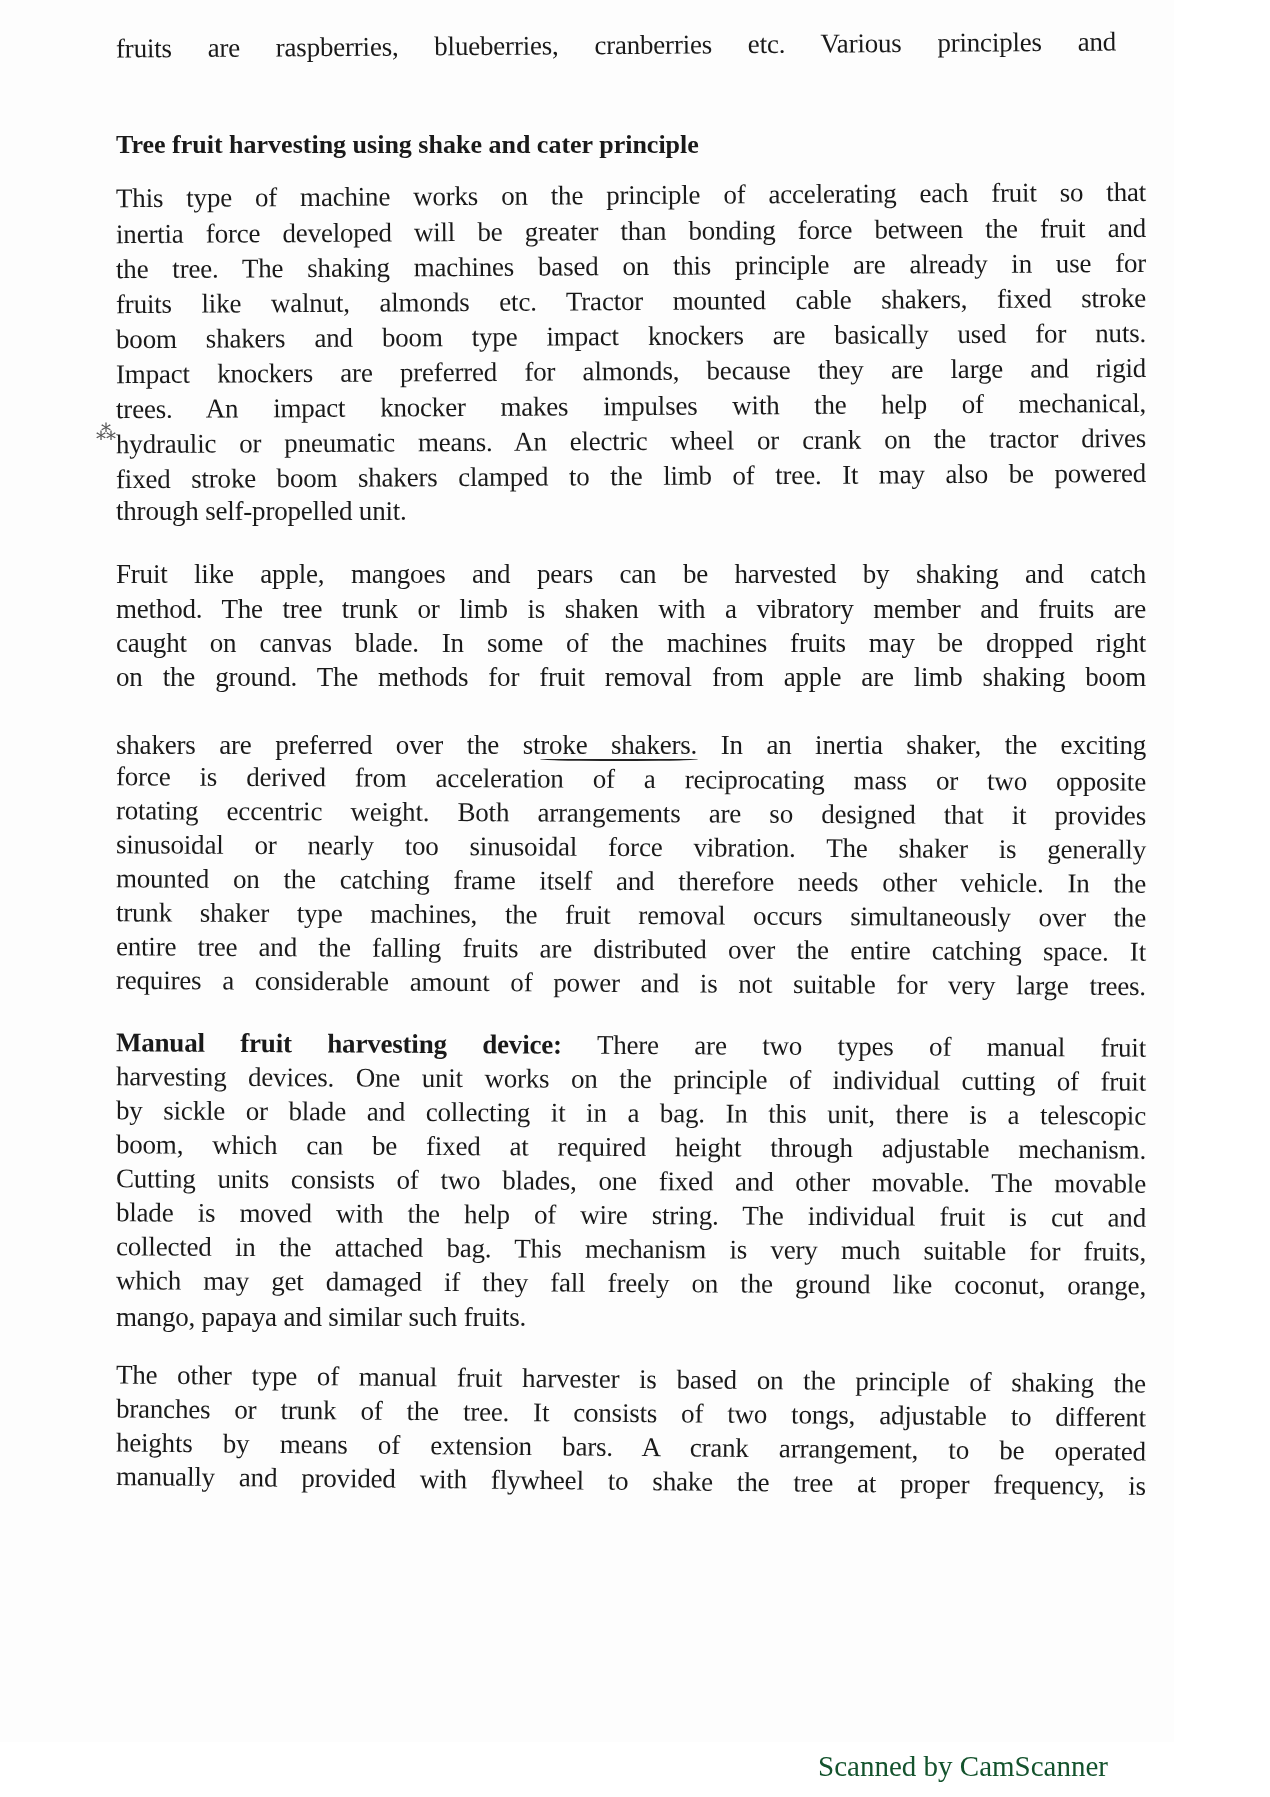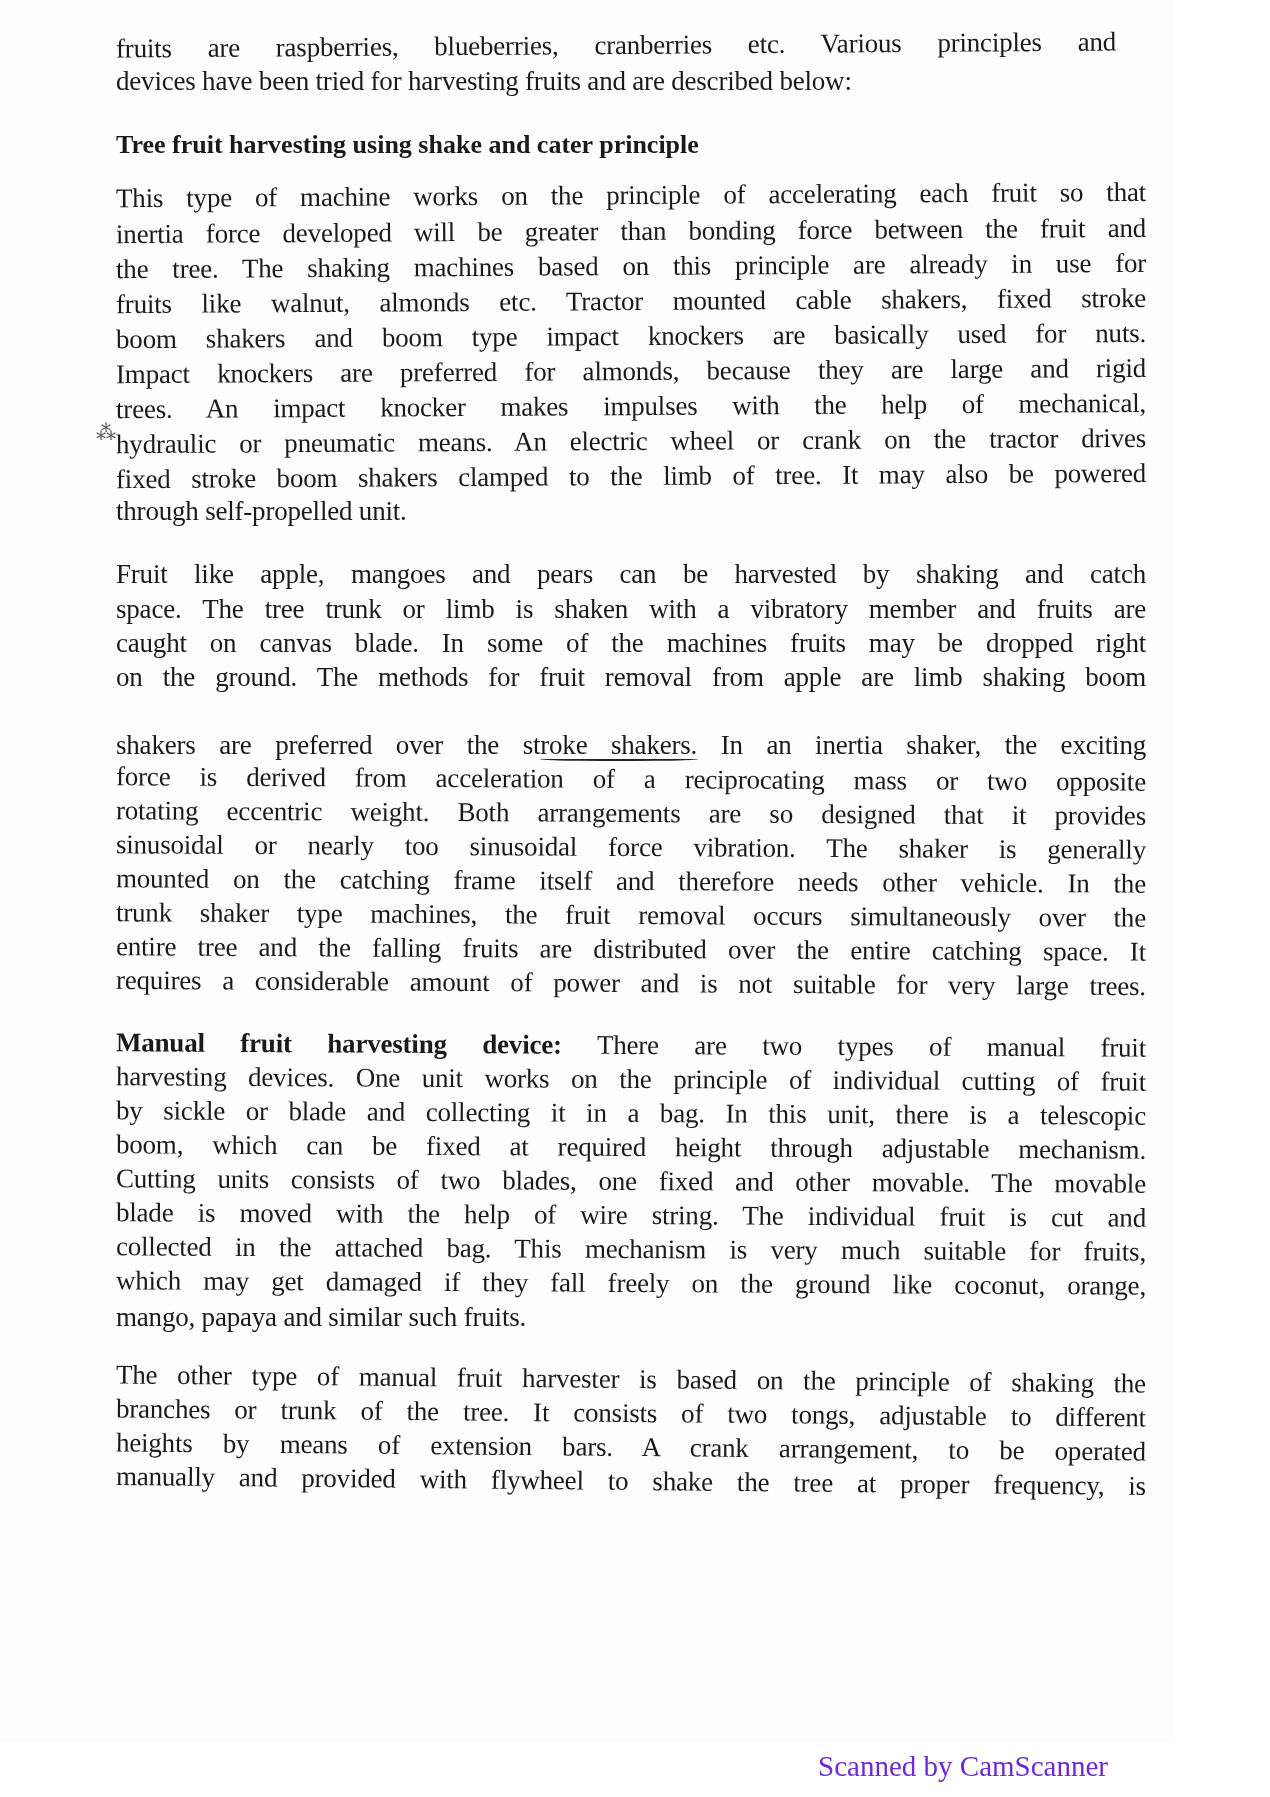--- a/index.html
+++ b/index.html
@@ -57,57 +57,56 @@
       position: absolute;
       font-size: 20px;
       color: #555;
     }
     .footer {
       position: absolute;
       right: 62px;
       top: 1750px;
       font-family: "Liberation Serif", "DejaVu Serif", serif;
       font-size: 29px;
-      color: #6d28d9;
+      color: #14532d;
       background: #ffffff;
       padding: 0 4px;
     }
     .footer-band {
       position: absolute;
       left: 0;
       top: 1742px;
       width: 1270px;
       height: 55px;
       background: #ffffff;
     }
   </style>
 </head>
 <body>
 
 <div class="page">
 
   <div class="line" style="top:28px; width:1000px; transform:rotate(-0.4deg);">fruits are raspberries, blueberries, cranberries etc. Various principles and</div>
-  <div class="line last" style="top:64px;">devices have been tried for harvesting fruits and are described below:</div>
 
   <div class="heading" style="top:128px;">Tree fruit harvesting using shake and cater principle</div>
 
   <div class="line" style="top:178px; transform:rotate(-0.35deg);">This type of machine works on the principle of accelerating each fruit so that</div>
   <div class="line" style="top:214px; transform:rotate(-0.35deg);">inertia force developed will be greater than bonding force between the fruit and</div>
   <div class="line" style="top:249px; transform:rotate(-0.35deg);">the tree. The shaking machines based on this principle are already in use for</div>
   <div class="line" style="top:284px; transform:rotate(-0.35deg);">fruits like walnut, almonds etc. Tractor mounted cable shakers, fixed stroke</div>
   <div class="line" style="top:319px; transform:rotate(-0.35deg);">boom shakers and boom type impact knockers are basically used for nuts.</div>
   <div class="line" style="top:354px; transform:rotate(-0.35deg);">Impact knockers are preferred for almonds, because they are large and rigid</div>
   <div class="line" style="top:389px; transform:rotate(-0.35deg);">trees. An impact knocker makes impulses with the help of mechanical,</div>
   <span class="margin-mark" style="left:96px; top:420px;">⁂</span>
   <div class="line" style="top:424px; transform:rotate(-0.35deg);">hydraulic or pneumatic means. An electric wheel or crank on the tractor drives</div>
   <div class="line" style="top:459px; transform:rotate(-0.35deg);">fixed stroke boom shakers clamped to the limb of tree. It may also be powered</div>
   <div class="line last" style="top:494px;">through self-propelled unit.</div>
 
   <div class="line" style="top:557px;">Fruit like apple, mangoes and pears can be harvested by shaking and catch</div>
-  <div class="line" style="top:592px;">space. The tree trunk or limb is shaken with a vibratory member and fruits are</div>
+  <div class="line" style="top:592px;">method. The tree trunk or limb is shaken with a vibratory member and fruits are</div>
   <div class="line" style="top:626px;">caught on canvas blade. In some of the machines fruits may be dropped right</div>
   <div class="line" style="top:660px;">on the ground. The methods for fruit removal from apple are limb shaking boom</div>
   <div class="line" style="top:728px;">shakers are preferred over the stroke shakers. In an inertia shaker, the exciting</div>
   <div class="underline-mark" style="left:540px; top:756px; width:158px;"></div>
   <div class="line" style="top:762px; transform:rotate(0.3deg);">force is derived from acceleration of a reciprocating mass or two opposite</div>
   <div class="line" style="top:796px; transform:rotate(0.3deg);">rotating eccentric weight. Both arrangements are so designed that it provides</div>
   <div class="line" style="top:830px; transform:rotate(0.3deg);">sinusoidal or nearly too sinusoidal force vibration. The shaker is generally</div>
   <div class="line" style="top:864px; transform:rotate(0.3deg);">mounted on the catching frame itself and therefore needs other vehicle. In the</div>
   <div class="line" style="top:898px; transform:rotate(0.3deg);">trunk shaker type machines, the fruit removal occurs simultaneously over the</div>
   <div class="line" style="top:932px; transform:rotate(0.3deg);">entire tree and the falling fruits are distributed over the entire catching space. It</div>

